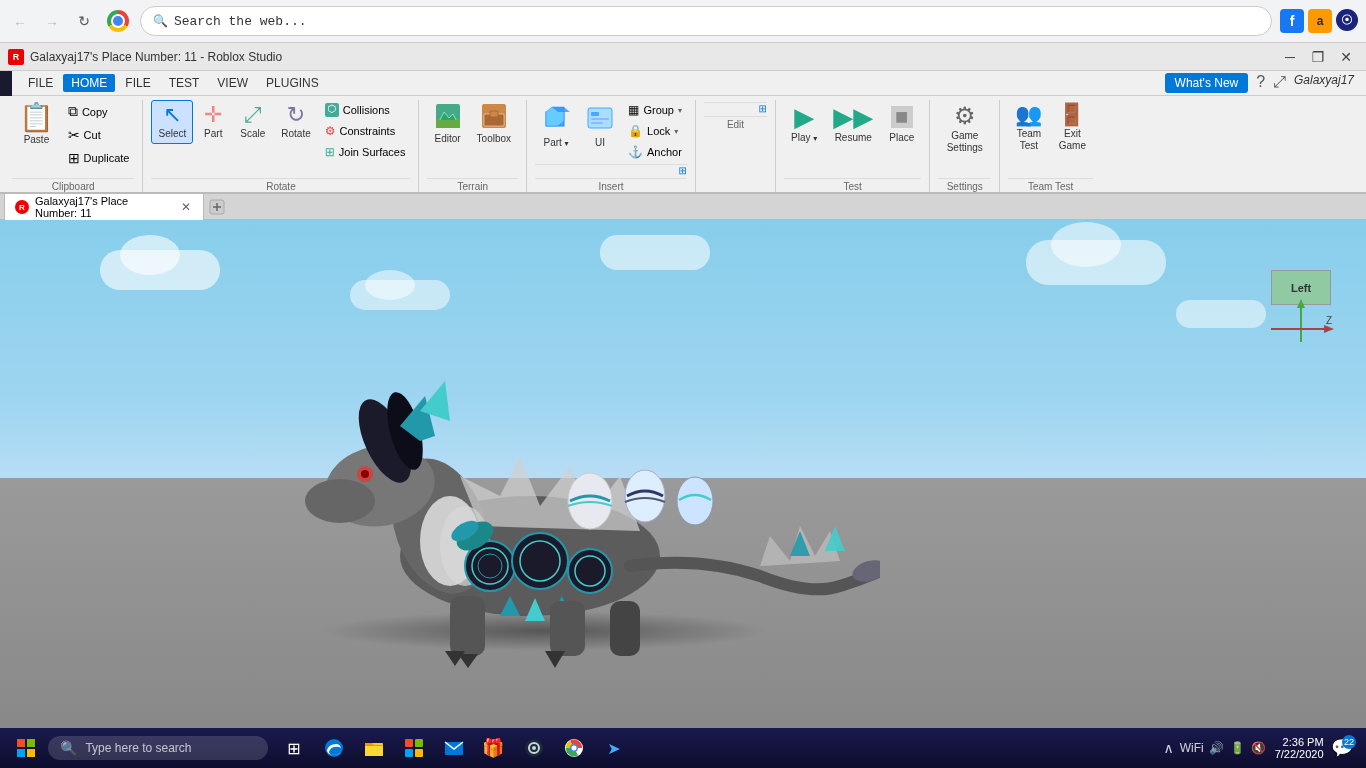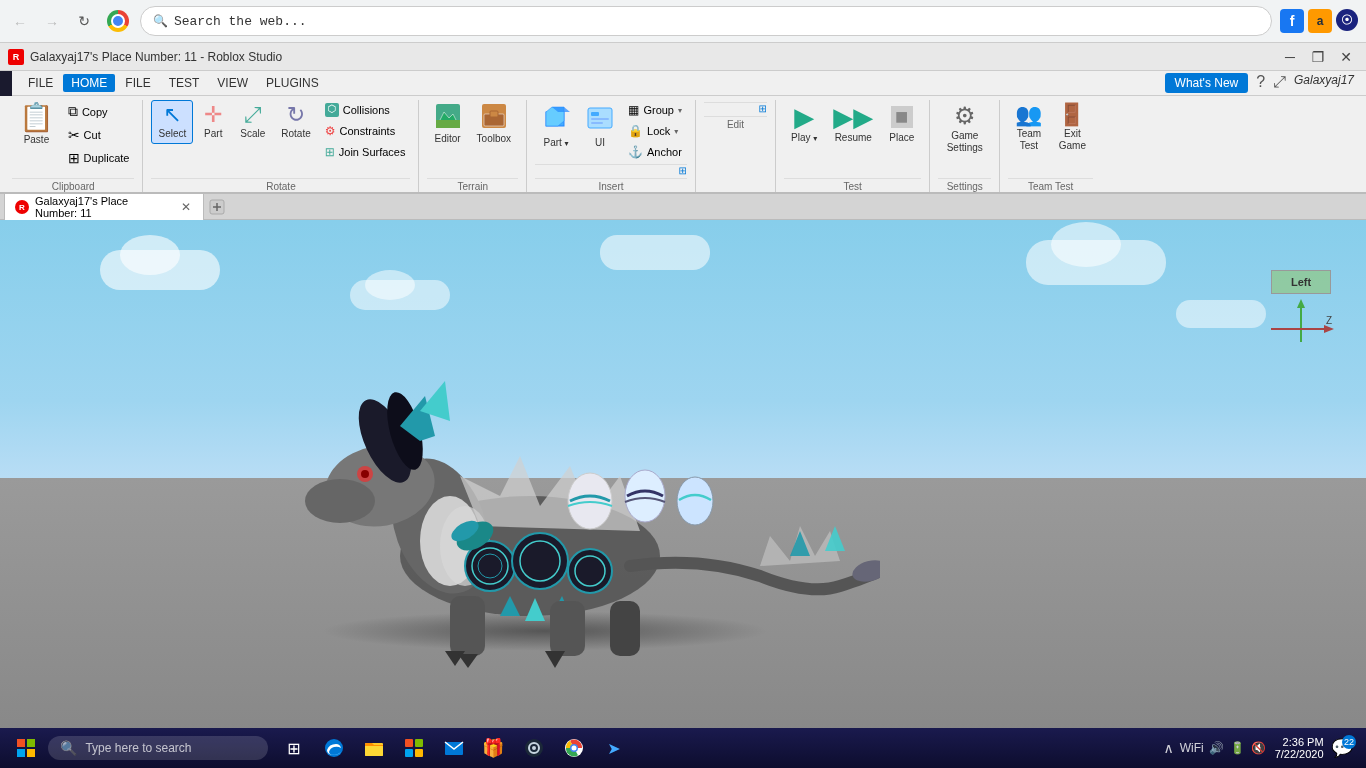--- a/index.html
+++ b/index.html
@@ -64,21 +64,21 @@
     .taskbar-right { margin-left: auto; display: flex; align-items: center; gap: 8px; padding-right: 8px; }
     .taskbar-clock { color: white; font-size: 11px; text-align: right; }
     .taskbar-sys-icons { display: flex; align-items: center; gap: 6px; }
     .sys-icon { color: rgba(255,255,255,0.8); font-size: 14px; cursor: pointer; }
     .taskbar-notification { color: white; font-size: 18px; cursor: pointer; position: relative; }
     .notif-badge { position: absolute; top: -2px; right: -2px; background: #0078d7; color: white; border-radius: 50%; width: 14px; height: 14px; font-size: 9px; display: flex; align-items: center; justify-content: center; }
 
     .viewport-area { position: relative; flex: 1; }
 
     .gizmo { position: absolute; top: 50px; right: 30px; width: 70px; height: 70px; }
-    .gizmo-face { position: absolute; top: 0; left: 5px; background: rgba(144,200,144,0.8); border: 1px solid #999; width: 60px; height: 24px; display: flex; align-items: center; justify-content: center; font-size: 11px; font-weight: bold; color: #333; }
+    .gizmo-face { position: absolute; top: 0; left: 5px; background: rgba(144,200,144,0.8); border: 1px solid #999; width: 60px; height: 35px; display: flex; align-items: center; justify-content: center; font-size: 11px; font-weight: bold; color: #333; }
     .axis-line { stroke-width: 2; }
 
     .viewport-scene { width: 100%; height: 100%; background: linear-gradient(to bottom, #87CEEB 0%, #9ed5f0 35%, #b8ddf5 50%, #9a9a9a 50%, #888 100%); position: relative; overflow: hidden; }
     .clouds-layer { position: absolute; top: 0; left: 0; width: 100%; height: 50%; }
     .cloud1 { position: absolute; top: 30px; left: 100px; width: 120px; height: 40px; background: rgba(255,255,255,0.6); border-radius: 20px; }
     .cloud1::before { content: ''; position: absolute; top: -15px; left: 20px; width: 60px; height: 40px; background: rgba(255,255,255,0.6); border-radius: 50%; }
     .cloud2 { position: absolute; top: 60px; left: 350px; width: 100px; height: 30px; background: rgba(255,255,255,0.5); border-radius: 15px; }
     .cloud2::before { content: ''; position: absolute; top: -10px; left: 15px; width: 50px; height: 30px; background: rgba(255,255,255,0.5); border-radius: 50%; }
     .cloud3 { position: absolute; top: 20px; right: 200px; width: 140px; height: 45px; background: rgba(255,255,255,0.55); border-radius: 22px; }
     .cloud3::before { content: ''; position: absolute; top: -18px; left: 25px; width: 70px; height: 45px; background: rgba(255,255,255,0.55); border-radius: 50%; }

